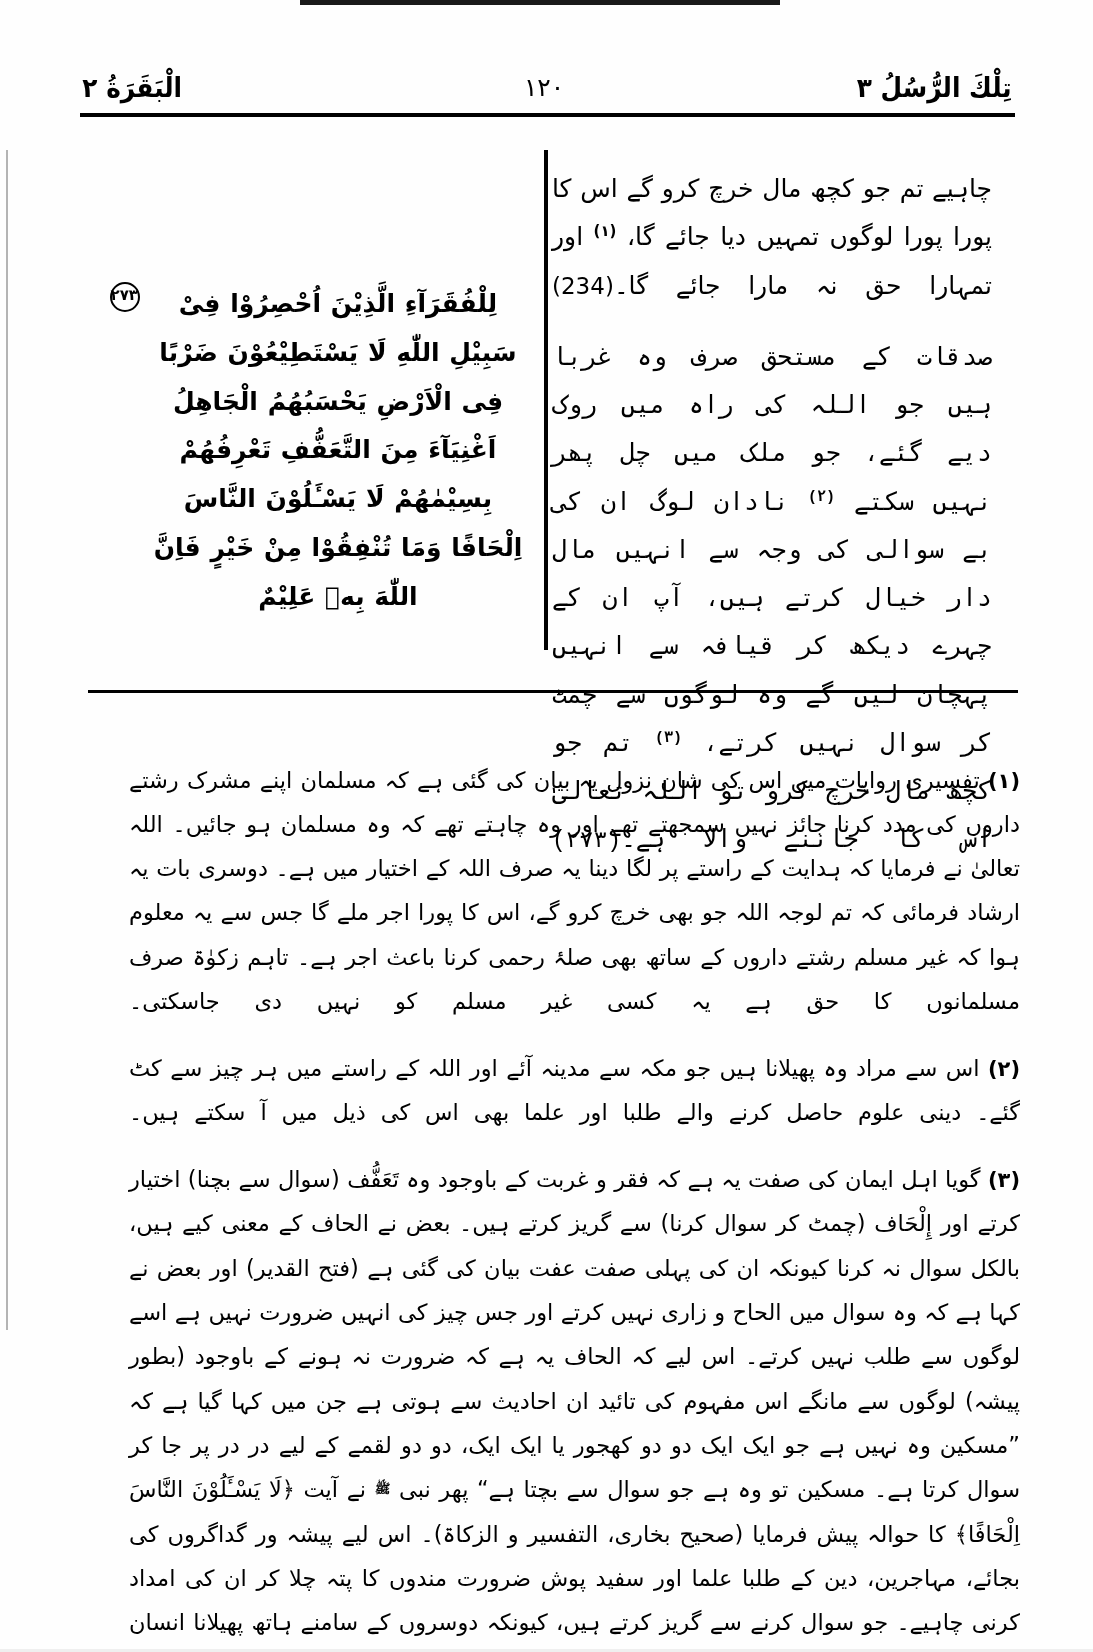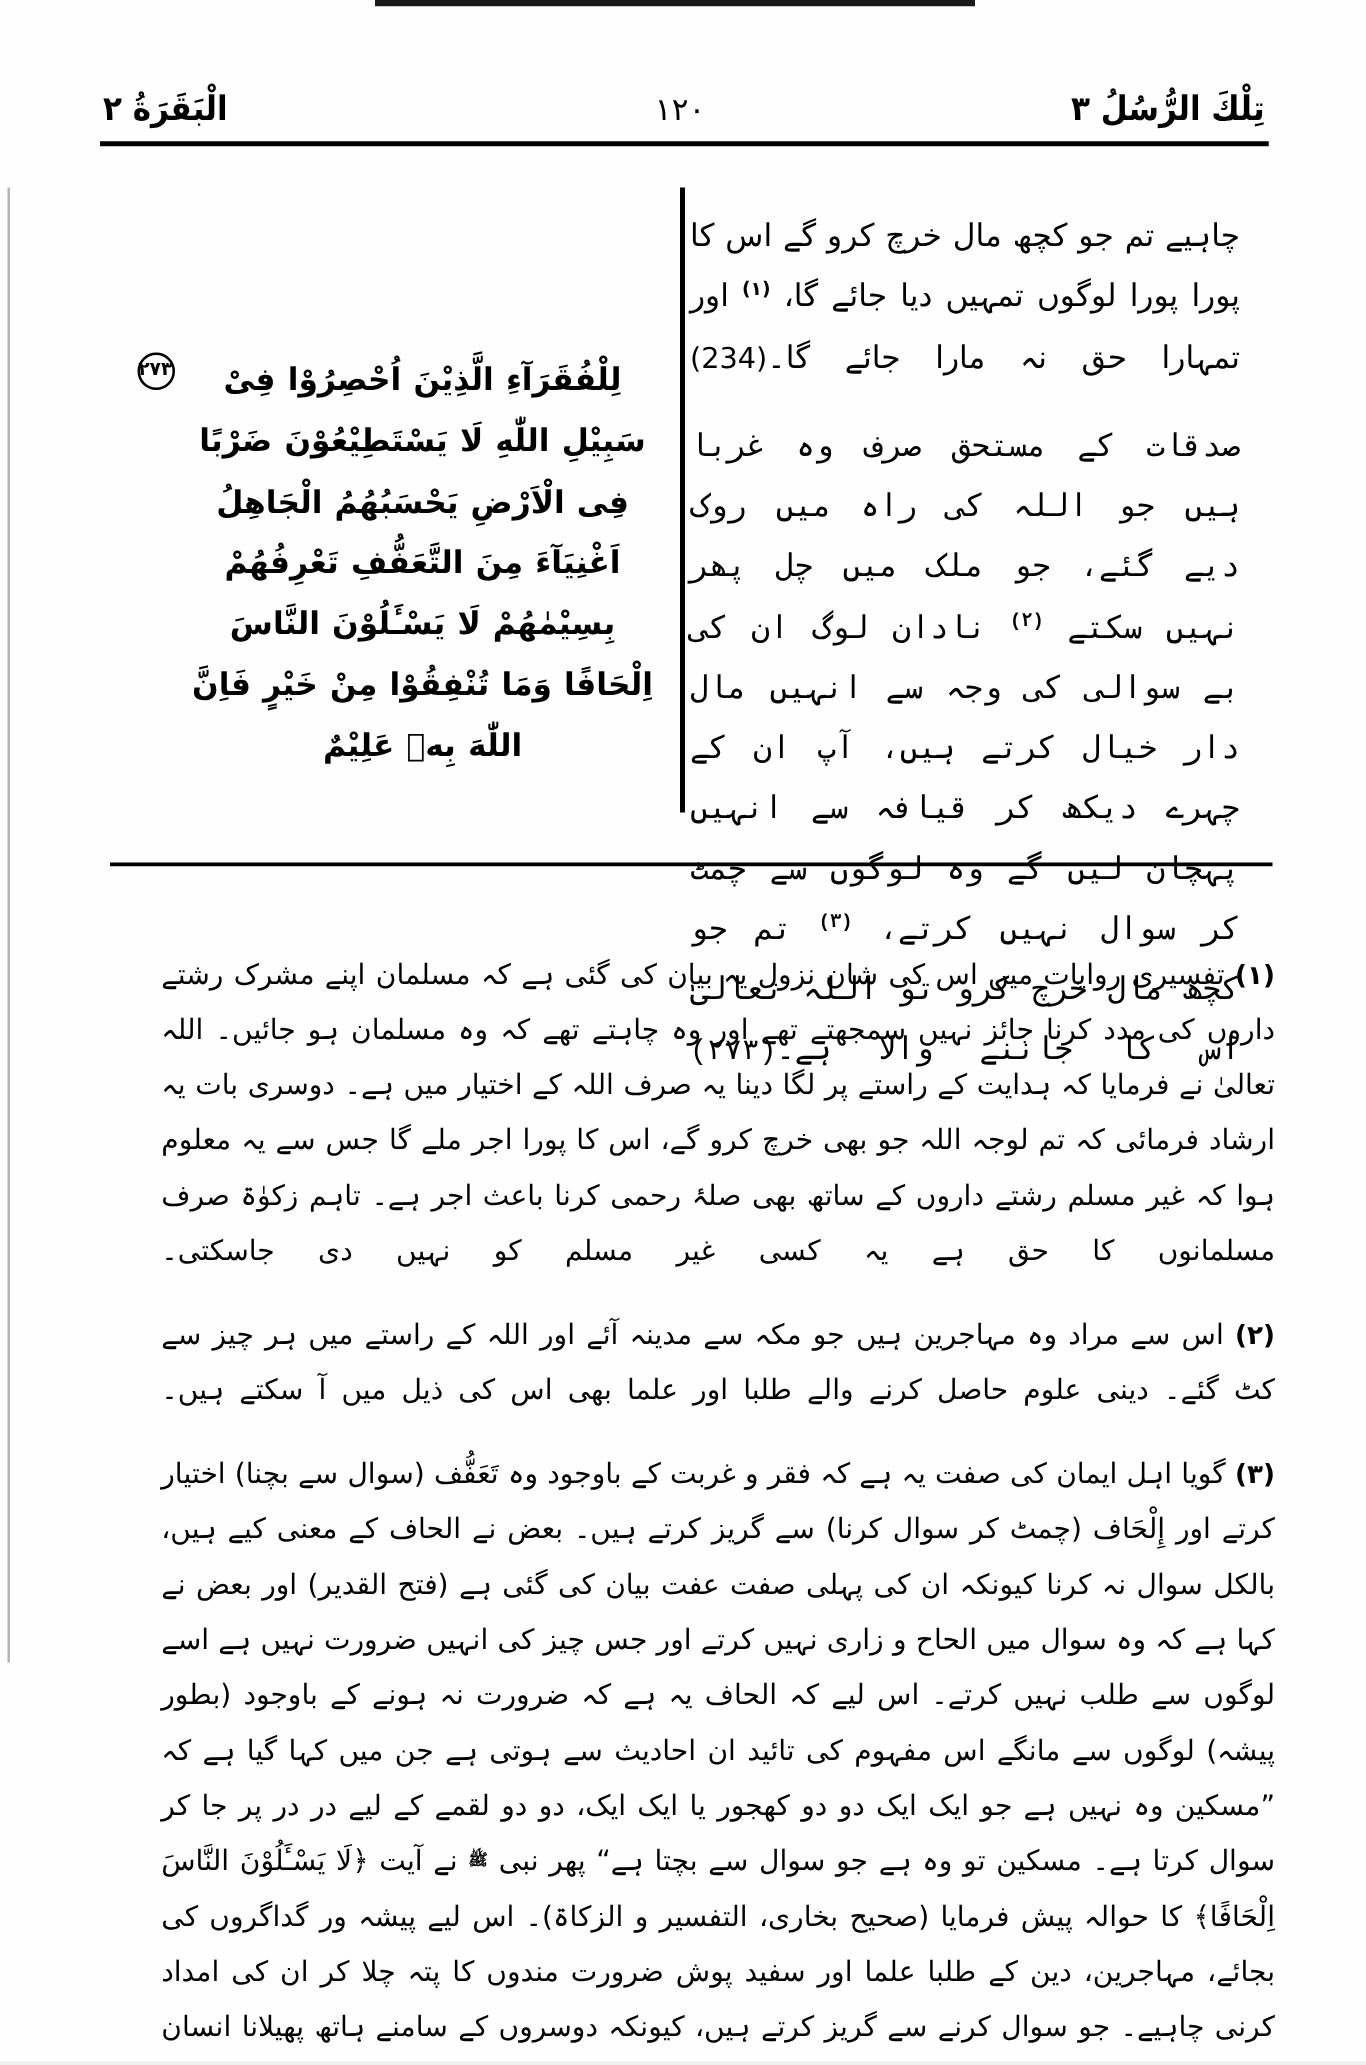--- a/index.html
+++ b/index.html
@@ -254,21 +254,21 @@
 
   <div class="footnotes">
 
     <p class="footnote">
       <span class="fn-num">(١)</span>
       <span>تفسیری روایات میں اس کی شان نزول یہ بیان کی گئی ہے کہ مسلمان اپنے مشرک رشتے داروں کی مدد کرنا جائز نہیں سمجھتے تھے اور وہ چاہتے تھے کہ وہ مسلمان ہو جائیں۔ اللہ تعالیٰ نے فرمایا کہ ہدایت کے راستے پر لگا دینا یہ صرف اللہ کے اختیار میں ہے۔ دوسری بات یہ ارشاد فرمائی کہ تم لوجہ اللہ جو بھی خرچ کرو گے، اس کا پورا اجر ملے گا جس سے یہ معلوم ہوا کہ غیر مسلم رشتے داروں کے ساتھ بھی صلۂ رحمی کرنا باعث اجر ہے۔ تاہم زکوٰۃ صرف مسلمانوں کا حق ہے یہ کسی غیر مسلم کو نہیں دی جاسکتی۔</span>
     </p>
 
     <p class="footnote">
       <span class="fn-num">(٢)</span>
-      <span>اس سے مراد وہ مہاجرین ہیں جو مکہ سے مدینہ آئے اور اللہ کے راستے میں ہر چیز سے کٹ گئے۔ دینی علوم حاصل کرنے والے طلبا اور علما بھی اس کی ذیل میں آ سکتے ہیں۔</span>
+      <span>اس سے مراد وہ پھیلانا ہیں جو مکہ سے مدینہ آئے اور اللہ کے راستے میں ہر چیز سے کٹ گئے۔ دینی علوم حاصل کرنے والے طلبا اور علما بھی اس کی ذیل میں آ سکتے ہیں۔</span>
     </p>
 
     <p class="footnote">
       <span class="fn-num">(٣)</span>
       <span>گویا اہل ایمان کی صفت یہ ہے کہ فقر و غربت کے باوجود وہ تَعَفُّف (سوال سے بچنا) اختیار کرتے اور إِلْحَاف (چمٹ کر سوال کرنا) سے گریز کرتے ہیں۔ بعض نے الحاف کے معنی کیے ہیں، بالکل سوال نہ کرنا کیونکہ ان کی پہلی صفت عفت بیان کی گئی ہے (فتح القدیر) اور بعض نے کہا ہے کہ وہ سوال میں الحاح و زاری نہیں کرتے اور جس چیز کی انہیں ضرورت نہیں ہے اسے لوگوں سے طلب نہیں کرتے۔ اس لیے کہ الحاف یہ ہے کہ ضرورت نہ ہونے کے باوجود (بطور پیشہ) لوگوں سے مانگے اس مفہوم کی تائید ان احادیث سے ہوتی ہے جن میں کہا گیا ہے کہ ”مسکین وہ نہیں ہے جو ایک ایک دو دو کھجور یا ایک ایک، دو دو لقمے کے لیے در در پر جا کر سوال کرتا ہے۔ مسکین تو وہ ہے جو سوال سے بچتا ہے“ پھر نبی</span>
       <span class="salat-glyph">ﷺ</span>
       <span>نے آیت ﴿لَا يَسْـَٔلُوْنَ النَّاسَ اِلْحَافًا﴾ کا حوالہ پیش فرمایا (صحیح بخاری، التفسیر و الزکاۃ)۔ اس لیے پیشہ ور گداگروں کی بجائے، مہاجرین، دین کے طلبا علما اور سفید پوش ضرورت مندوں کا پتہ چلا کر ان کی امداد کرنی چاہیے۔ جو سوال کرنے سے گریز کرتے ہیں، کیونکہ دوسروں کے سامنے ہاتھ پھیلانا انسان کی عزت نفس اور خود داری کے خلاف</span>
     </p>
 
   </div>

